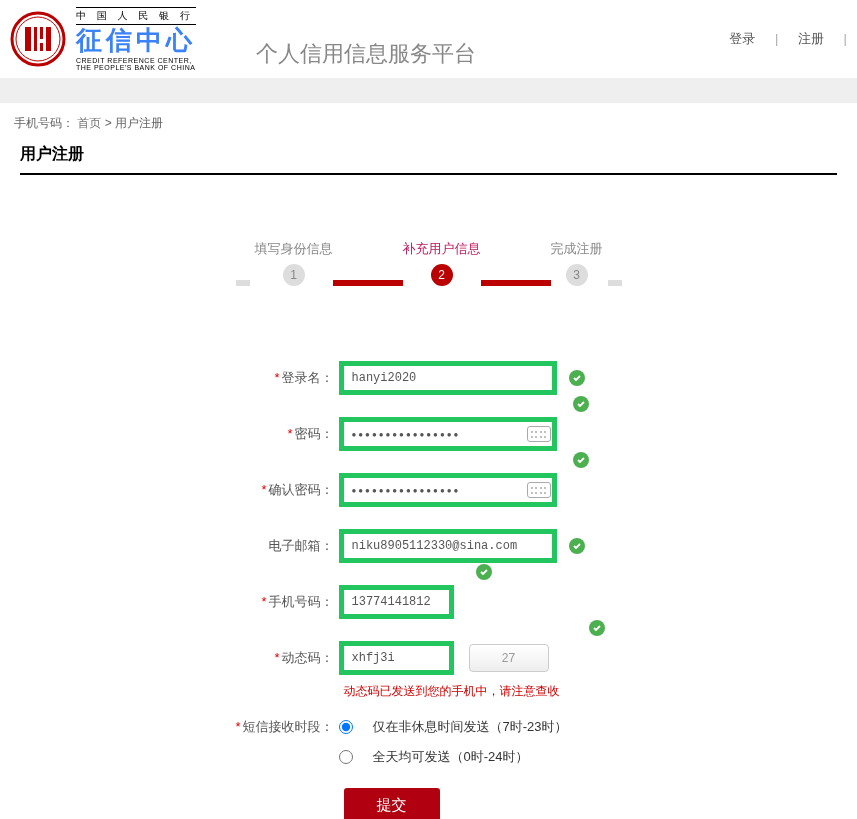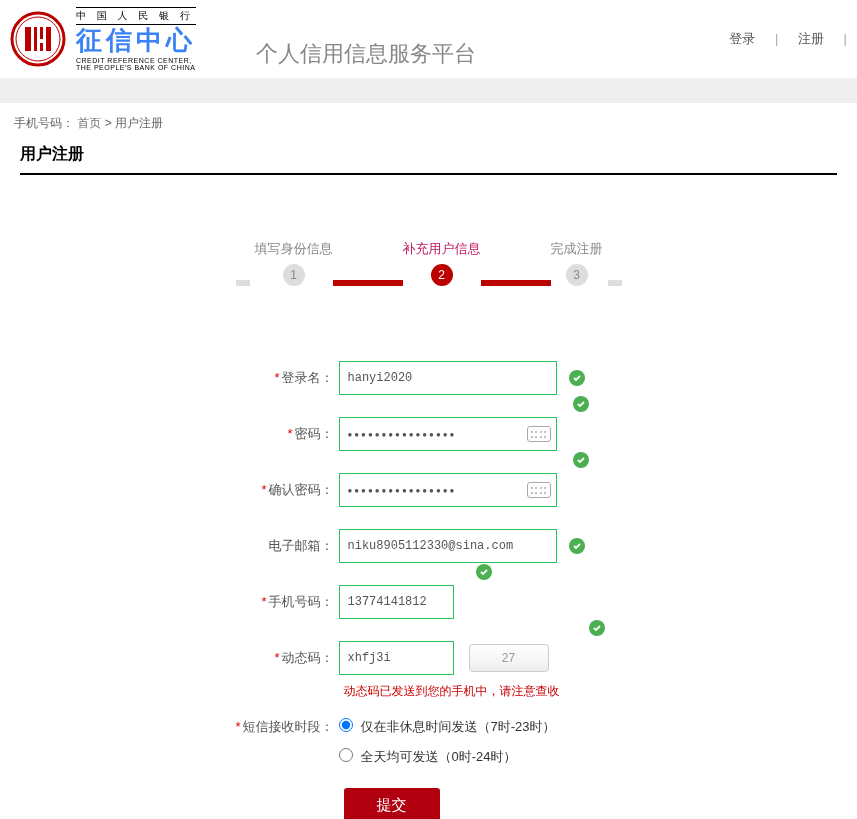--- a/index.html
+++ b/index.html
@@ -39,33 +39,33 @@
     .step-label.active { color: #be185d; }
     .step-circle { width: 22px; height: 22px; border-radius: 50%; background: #ddd; color: #888; font-size: 12px; display: flex; align-items: center; justify-content: center; margin: 0 auto; }
     .step-circle.active { background: #b00; color: #fff; }
     .step-seg.active { background: #b00; }
     
     
     .form { width: 620px; margin: 0 auto; }
     .row { display: flex; align-items: center; margin-bottom: 22px; position: relative; }
     .label { width: 220px; text-align: right; padding-right: 5px; color: #555; font-size: 13px; }
     .req { color: #d00; margin-right: 2px; }
-    .txt-input { width: 218px; height: 34px; border: 1px solid #22c55e; padding: 0 8px; font-size: 12px; color: #555; font-family: "Courier New", monospace; }
+    .txt-input { width: 218px; height: 34px; border: 5px solid #22c55e; padding: 0 8px; font-size: 12px; color: #555; font-family: "Courier New", monospace; }
     .txt-input.short { width: 115px; }
     .pw-wrap { position: relative; }
     .kbd-icon { position: absolute; right: 6px; top: 50%; transform: translateY(-50%); width: 24px; height: 16px; border: 1.5px solid #aaa; border-radius: 3px; display: flex; flex-direction: column; justify-content: space-around; padding: 2px; cursor: pointer; }
     .kbd-row { display: flex; justify-content: space-around; }
     .kbd-dot { width: 2px; height: 2px; background: #aaa; border-radius: 50%; }
     .check-icon { width: 16px; height: 16px; border-radius: 50%; background: #4CAF50; margin-left: 12px; display: flex; align-items: center; justify-content: center; }
     .check-icon svg { width: 10px; height: 10px; }
     .check-floating { position: absolute; left: 442px; top: -21px; }
     .captcha-btn { width: 80px; height: 28px; margin-left: 15px; border: 1px solid #ccc; border-radius: 4px; background: linear-gradient(#fff,#eee); color: #999; font-size: 12px; cursor: pointer; }
     .hint { margin: -14px 0 18px 225px; font-size: 12px; color: #c00; }
     .radio-group { display: flex; flex-direction: column; gap: 12px; font-size: 13px; color: #333; }
-    .radio-item { display: flex; gap: 8px; }
+    .radio-item { display: flex; align-items: center; gap: 20px; }
     .radio-item input { width: 14px; height: 14px; }
     .submit-btn { display: block; width: 96px; height: 34px; background: #b1000f; color: #fff; border: none; border-radius: 3px; font-size: 15px; margin-left: 225px; cursor: pointer; }
   </style>
 </head>
 <body>
 
 <div class="header">
   <div class="logo-block">
     <svg class="seal" viewBox="0 0 56 56">
       <circle cx="28" cy="28" r="26" fill="none" stroke="#b00" stroke-width="3"></circle>

